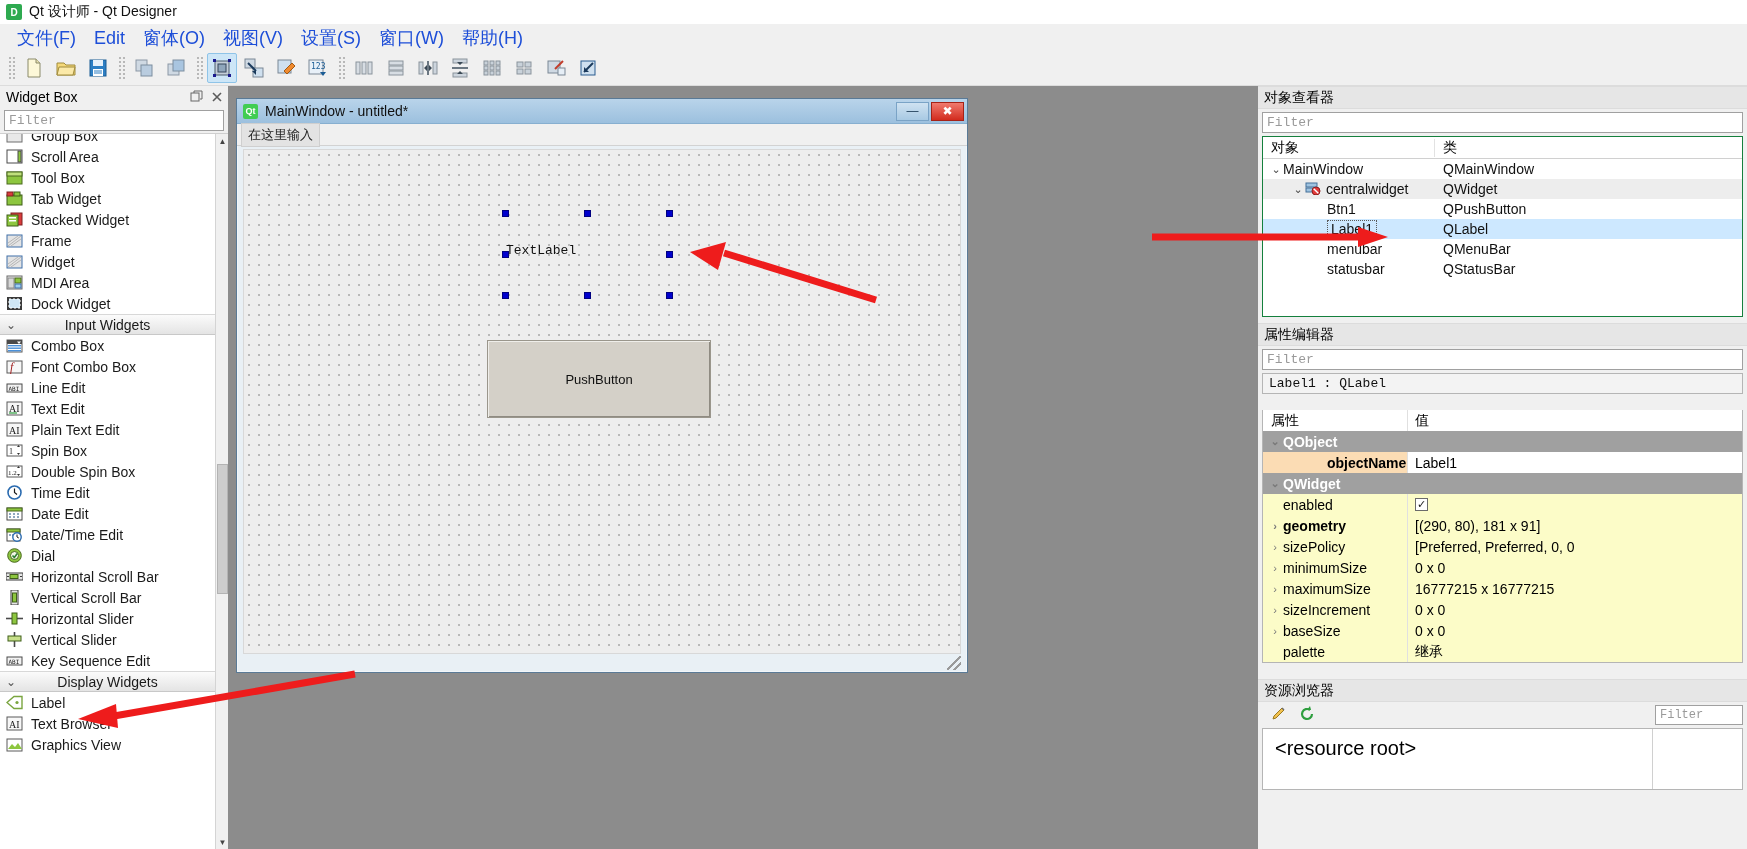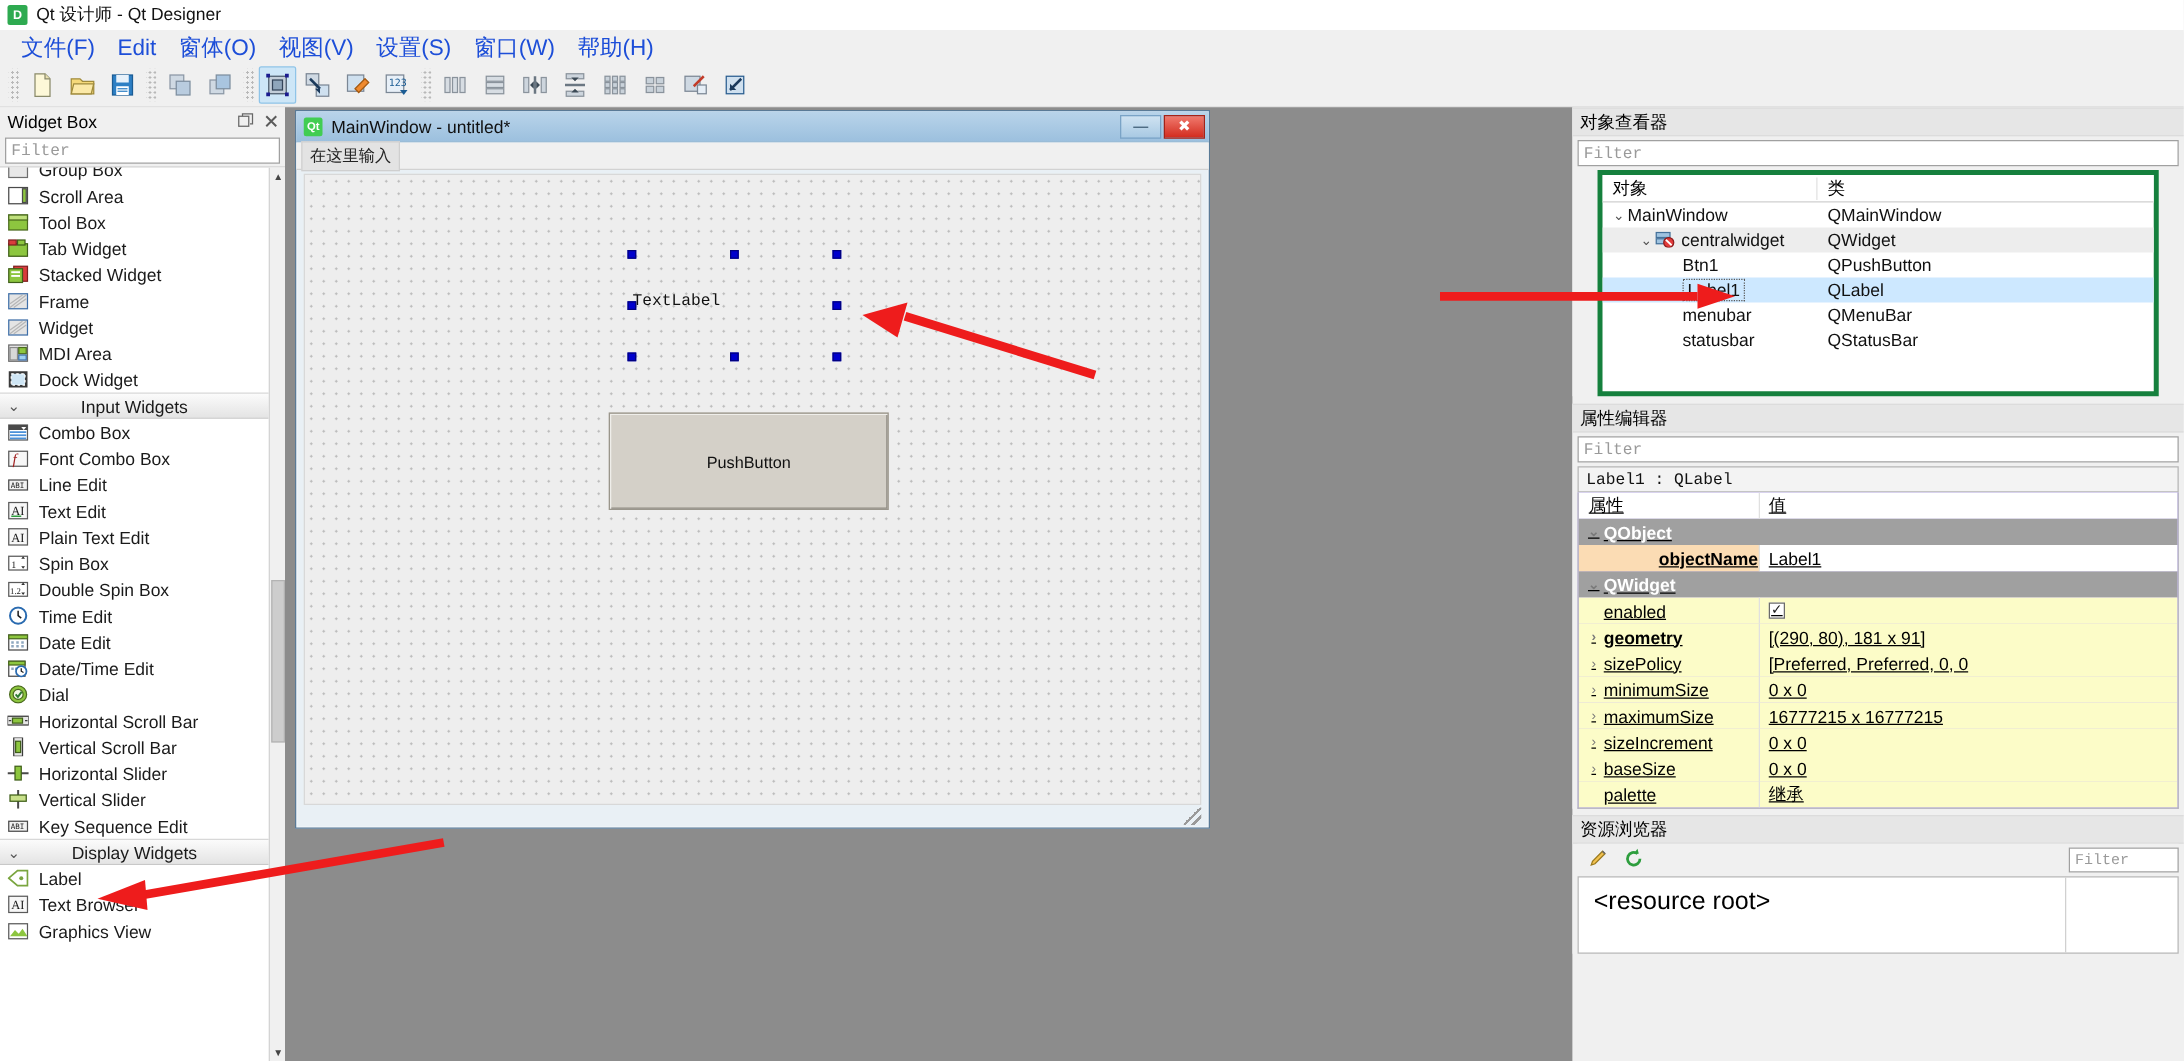--- a/index.html
+++ b/index.html
@@ -104,21 +104,21 @@
     position: absolute; left: 1px; width: 11px; background: #cdcdcd; border: 1px solid #b3b3b3;
   }
 
   
   .center {
     position: absolute; left: 228px; top: 86px; width: 1030px; height: 763px;
     background: #8c8c8c;
   }
   .mdi-area { position: absolute; inset: 0; background: #8c8c8c; }
   .formwin {
-    position: absolute; left: 8px; top: 2px; width: 732px; height: 575px;
+    position: absolute; left: 8px; top: 12px; width: 732px; height: 575px;
     background: #e9f0f5; border: 1px solid #5a7a96;
     box-shadow: 0 0 0 1px rgba(255,255,255,.4) inset;
   }
   .formwin-title {
     height: 25px; background: linear-gradient(#b9d4ea, #9cc0de);
     display: flex; align-items: center; padding-left: 6px; border-bottom: 1px solid #87afd0;
   }
   .qt-badge {
     width: 15px; height: 15px; background: #41cd52; color: #fff; font-size: 9px;
     font-weight: bold; display: flex; align-items: center; justify-content: center;
@@ -180,21 +180,21 @@
     border-left: 0; border-right: 0;
   }
   .pfilter {
     margin: 3px 4px; height: 21px; background: #fff; border: 1px solid #a0a0a0;
     display: flex; align-items: center; padding: 0 4px;
   }
   .pfilter .ph {
     font-family: "Liberation Mono", monospace; font-size: 13px; color: #9a9a9a;
   }
   .tree {
-    margin: 0 20px; background: #fff; border: 4px solid #15803d; overflow: hidden;
+    margin: 0 4px; background: #fff; border: 1px solid #15803d; overflow: hidden;
   }
   .tree-head {
     height: 22px; display: flex; align-items: center;
     background: #ffffff; border-bottom: 1px solid #d0d0d0; font-size: 14px;
   }
   .tree-head .c1 { width: 172px; padding-left: 8px; border-right: 1px solid #e2e2e2; }
   .tree-head .c2 { flex: 1; padding-left: 8px; }
   .tree-row {
     height: 20px; display: flex; align-items: center; font-size: 14px; color: #111;
   }
@@ -210,22 +210,22 @@
   }
   .cw-hl { background: #ededed; }
 
   
   .propheader {
     margin: 0 4px; height: 21px; background: #f3f3f3; border: 1px solid #b5b5b5;
     display: flex; align-items: center; padding-left: 6px;
     font-family: "Liberation Mono", monospace; font-size: 13px; color: #111;
   }
   .proptable {
-    margin: 0 4px; background: #c4b5fd; border: 1px solid #b5b5b5;
-    border-top: 0; overflow: hidden; text-decoration: underline;
+    margin: 16px 4px; background: #a3a3a3; border: 1px solid #b5b5b5;
+    border-top: 0; overflow: hidden;
   }
   .prow { height: 21px; display: flex; align-items: center; font-size: 14px; }
   .prow .pname {
     width: 145px; display: flex; align-items: center; padding-left: 4px;
     border-right: 1px solid #e0e0e0; height: 100%;
   }
   .prow .pval {
     flex: 1; padding-left: 7px; height: 100%; display: flex; align-items: center;
     overflow: hidden; white-space: nowrap;
   }

